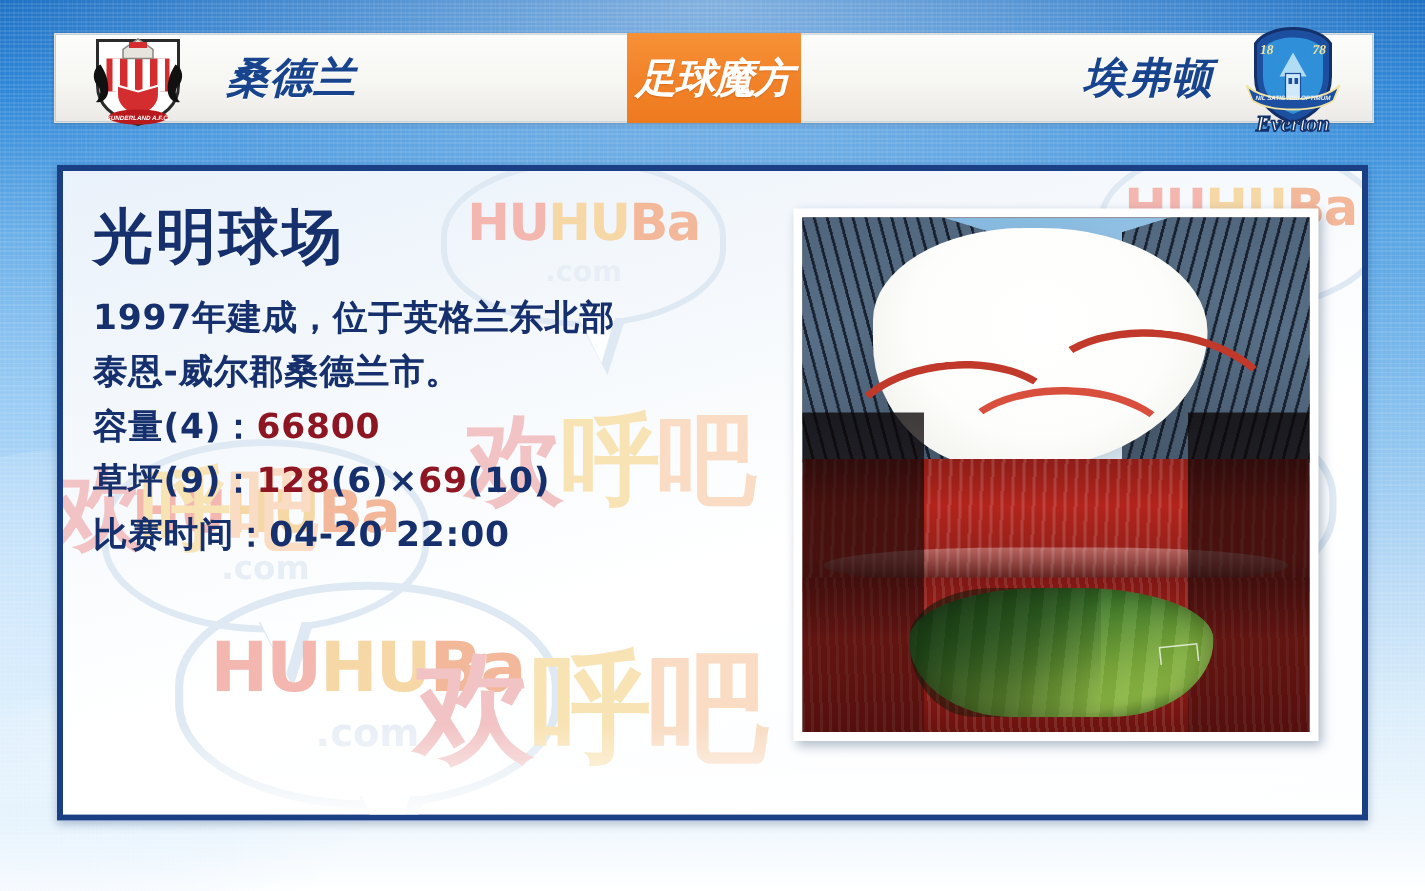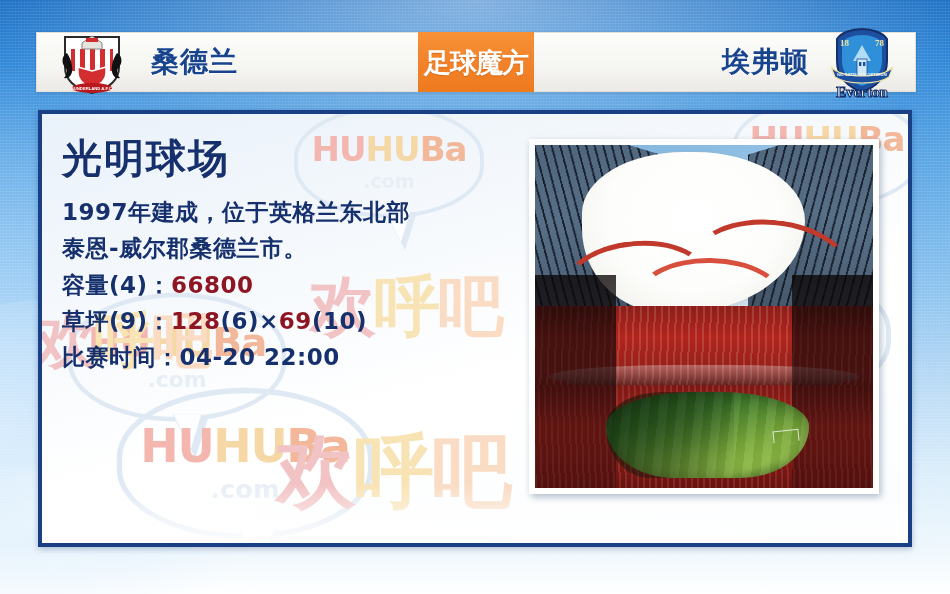--- a/index.html
+++ b/index.html
@@ -44,27 +44,28 @@
     width: 430px; height: 60px;
     background: linear-gradient(100deg, rgba(255,255,255,0) 0%, rgba(255,255,255,0.55) 45%, rgba(255,255,255,0) 100%);
     transform: rotate(-6deg);
     filter: blur(5px);
     pointer-events: none;
   }
 
   
   #header {
     position: absolute;
-    left: 36px; top: 32px;
+    left: 36px; top: 22px;
     width: 880px; height: 60px;
     background: linear-gradient(180deg, #fcfcfa 0%, #f6f6f3 55%, #eceae6 100%);
     border: 1px solid #e3dfd6;
     display: flex;
     align-items: center;
     box-shadow: 0 1px 3px rgba(0,0,0,0.13);
+    font-style: italic;
   }
   .team-side { display: flex; align-items: center; flex: 1 1 0; min-width: 0; }
   .team-side.right { justify-content: flex-end; }
   .team-name {
     font-size: 28px;
     font-weight: bold;
     color: #18448e;
     letter-spacing: 1px;
     white-space: nowrap;
     text-shadow: 0 1px 0 rgba(255,255,255,0.9);

